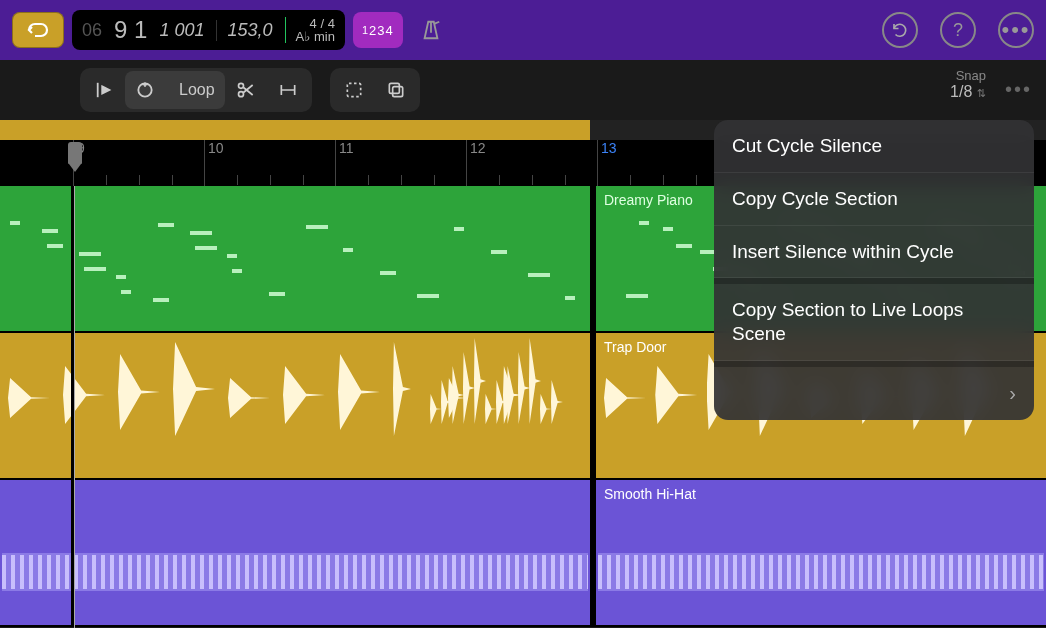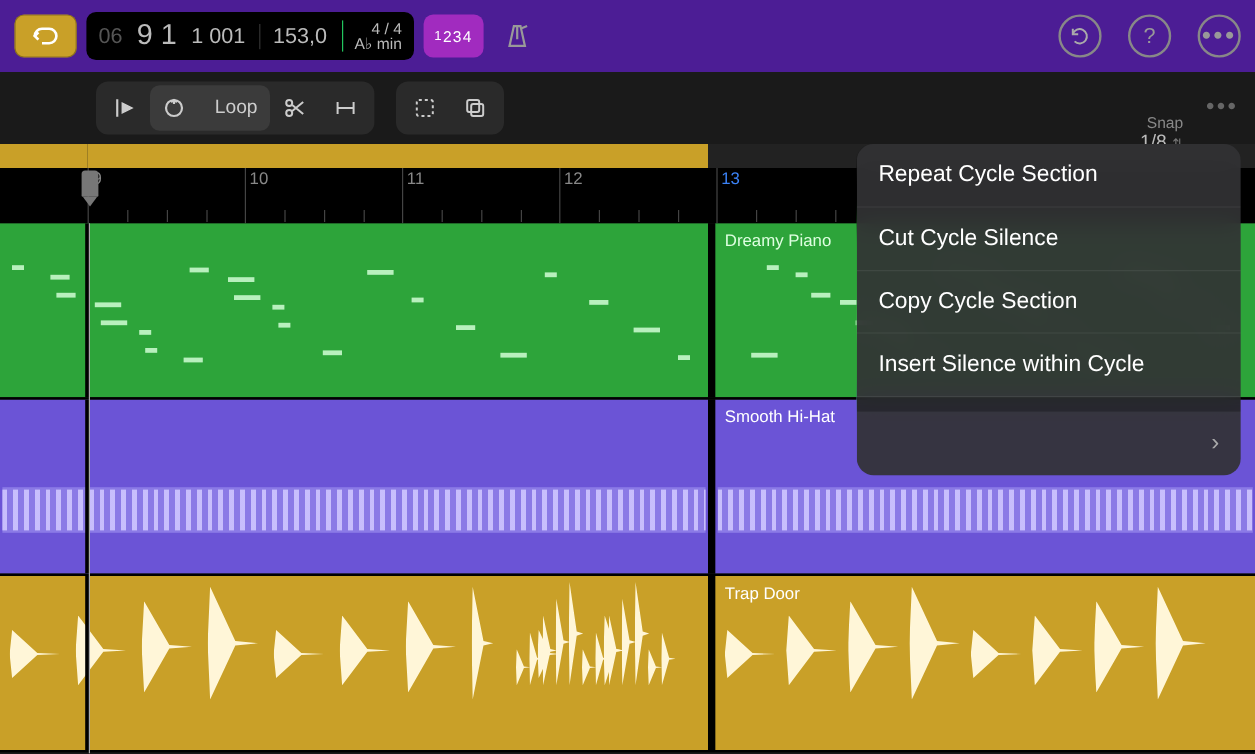--- a/index.html
+++ b/index.html
@@ -34,21 +34,21 @@
     display:flex; align-items:center;
     background:#000;
     border-radius:8px;
     height:40px;
     padding:0 10px;
     gap:12px;
     font-variant-numeric: tabular-nums;
   }
   .lcd .faint { color:#555; font-size:18px; }
   .lcd .big { color:#bbb; font-size:24px; font-weight:400; }
-  .lcd .mid { color:#bbb; font-size:18px; }
+  .lcd .mid { color:#bbb; font-size:18px;font-style:italic; }
   .lcd .sig { text-align:right; line-height:1; }
   .lcd .sig .top { color:#bbb; font-size:13px; }
   .lcd .sig .bot { color:#bbb; font-size:13px; }
   .count-in {
     height:36px; width:50px;
     background:#a12bbf;
     border-radius:8px;
     color:#fff; font-size:13px;
     display:flex; align-items:center; justify-content:center;
     letter-spacing:1px;
@@ -92,21 +92,21 @@
     gap:6px;
     padding:0 10px;
   }
   .seg-btn.active { background:#3b3b3b;gap:24px; }
   .seg-btn svg { stroke:#ccc; }
   .snap {
     position:absolute; right:60px; top:8px;
     text-align:right;
     color:#888;
   }
-  .snap .lbl { font-size:13px;margin-top:27px; }
+  .snap .lbl { font-size:13px; }
   .snap .val { color:#bbb; font-size:16px; }
   .tool-more {
     position:absolute; right:14px; top:18px;
     color:#666; font-size:20px; letter-spacing:2px;
   }
 
   
   .timeline-area { position:relative; }
   .loop-strip {
     height:20px;
@@ -408,33 +408,20 @@
         <div class="midi-note" style="width: 22px; left: 252px; top: 66px;"></div>
         <div class="midi-note" style="width: 10px; left: 289px; top: 89px;"></div>
         <div class="midi-note" style="width: 16px; left: 326px; top: 112px;"></div>
         <div class="midi-note" style="width: 22px; left: 363px; top: 45px;"></div>
         <div class="midi-note" style="width: 10px; left: 400px; top: 68px;"></div>
       </div>
       <div class="divider" style="left: 590px;"></div>
       <div class="divider" style="left: 71px; width: 4px;"></div>
     </div>
     <div class="track">
-      <div class="clip purple" style="left: 0px; width: 590px;">
-        <div class="beat-strip bg"></div>
-        <div class="beat-strip"></div>
-      </div>
-      <div class="clip purple" style="left: 596px; width: 450px;">
-        <div class="name">Smooth Hi-Hat</div>
-        <div class="beat-strip bg"></div>
-        <div class="beat-strip"></div>
-      </div>
-      <div class="divider" style="left: 590px;"></div>
-      <div class="divider" style="left: 71px; width: 4px;"></div>
-    </div>
-    <div class="track">
       <div class="clip yellow" style="left: 0px; width: 590px;">
         <div class="wave-blob" style="width: 42px; height: 40px; left: 8px; bottom: 60px;"></div>
         <div class="wave-blob" style="width: 42px; height: 58px; left: 63px; bottom: 54px;"></div>
         <div class="wave-blob" style="width: 42px; height: 76px; left: 118px; bottom: 48px;"></div>
         <div class="wave-blob" style="width: 42px; height: 94px; left: 173px; bottom: 42px;"></div>
         <div class="wave-blob" style="width: 42px; height: 40px; left: 228px; bottom: 60px;"></div>
         <div class="wave-blob" style="width: 42px; height: 58px; left: 283px; bottom: 54px;"></div>
         <div class="wave-blob" style="width: 42px; height: 76px; left: 338px; bottom: 48px;"></div>
         <div class="wave-blob" style="width: 18px; height: 94px; left: 393px; bottom: 42px;"></div>
         <div class="wave-blob" style="width: 18px; height: 40px; left: 448px; bottom: 60px;"></div>
@@ -459,33 +446,46 @@
         <div class="wave-blob" style="width: 42px; height: 76px; left: 110.5px; bottom: 48px;"></div>
         <div class="wave-blob" style="width: 42px; height: 94px; left: 161.75px; bottom: 42px;"></div>
         <div class="wave-blob" style="width: 42px; height: 40px; left: 213px; bottom: 60px;"></div>
         <div class="wave-blob" style="width: 42px; height: 58px; left: 264.25px; bottom: 54px;"></div>
         <div class="wave-blob" style="width: 42px; height: 76px; left: 315.5px; bottom: 48px;"></div>
         <div class="wave-blob" style="width: 42px; height: 94px; left: 366.75px; bottom: 42px;"></div>
       </div>
       <div class="divider" style="left: 590px;"></div>
       <div class="divider" style="left: 71px; width: 4px;"></div>
     </div>
+    <div class="track">
+      <div class="clip purple" style="left: 0px; width: 590px;">
+        <div class="beat-strip bg"></div>
+        <div class="beat-strip"></div>
+      </div>
+      <div class="clip purple" style="left: 596px; width: 450px;">
+        <div class="name">Smooth Hi-Hat</div>
+        <div class="beat-strip bg"></div>
+        <div class="beat-strip"></div>
+      </div>
+      <div class="divider" style="left: 590px;"></div>
+      <div class="divider" style="left: 71px; width: 4px;"></div>
+    </div>
   </div>
 
 <div class="ctx">
   <div class="ctx-item">
-      <span>Repeat Cycle Section</span>
-    </div>
-  <div class="ctx-item">
       <span>Cut Cycle Silence</span>
     </div>
   <div class="ctx-item">
       <span>Copy Cycle Section</span>
     </div>
   <div class="ctx-item">
       <span>Insert Silence within Cycle</span>
     </div>
   <div class="ctx-sep"></div>
+  <div class="ctx-item">
+      <span>Copy Section to Live Loops Scene</span>
+    </div>
   <div class="ctx-sep"></div>
   <div class="ctx-item last">
       <span class="chev">›</span>
     </div>
 </div>
 
 </body></html>

